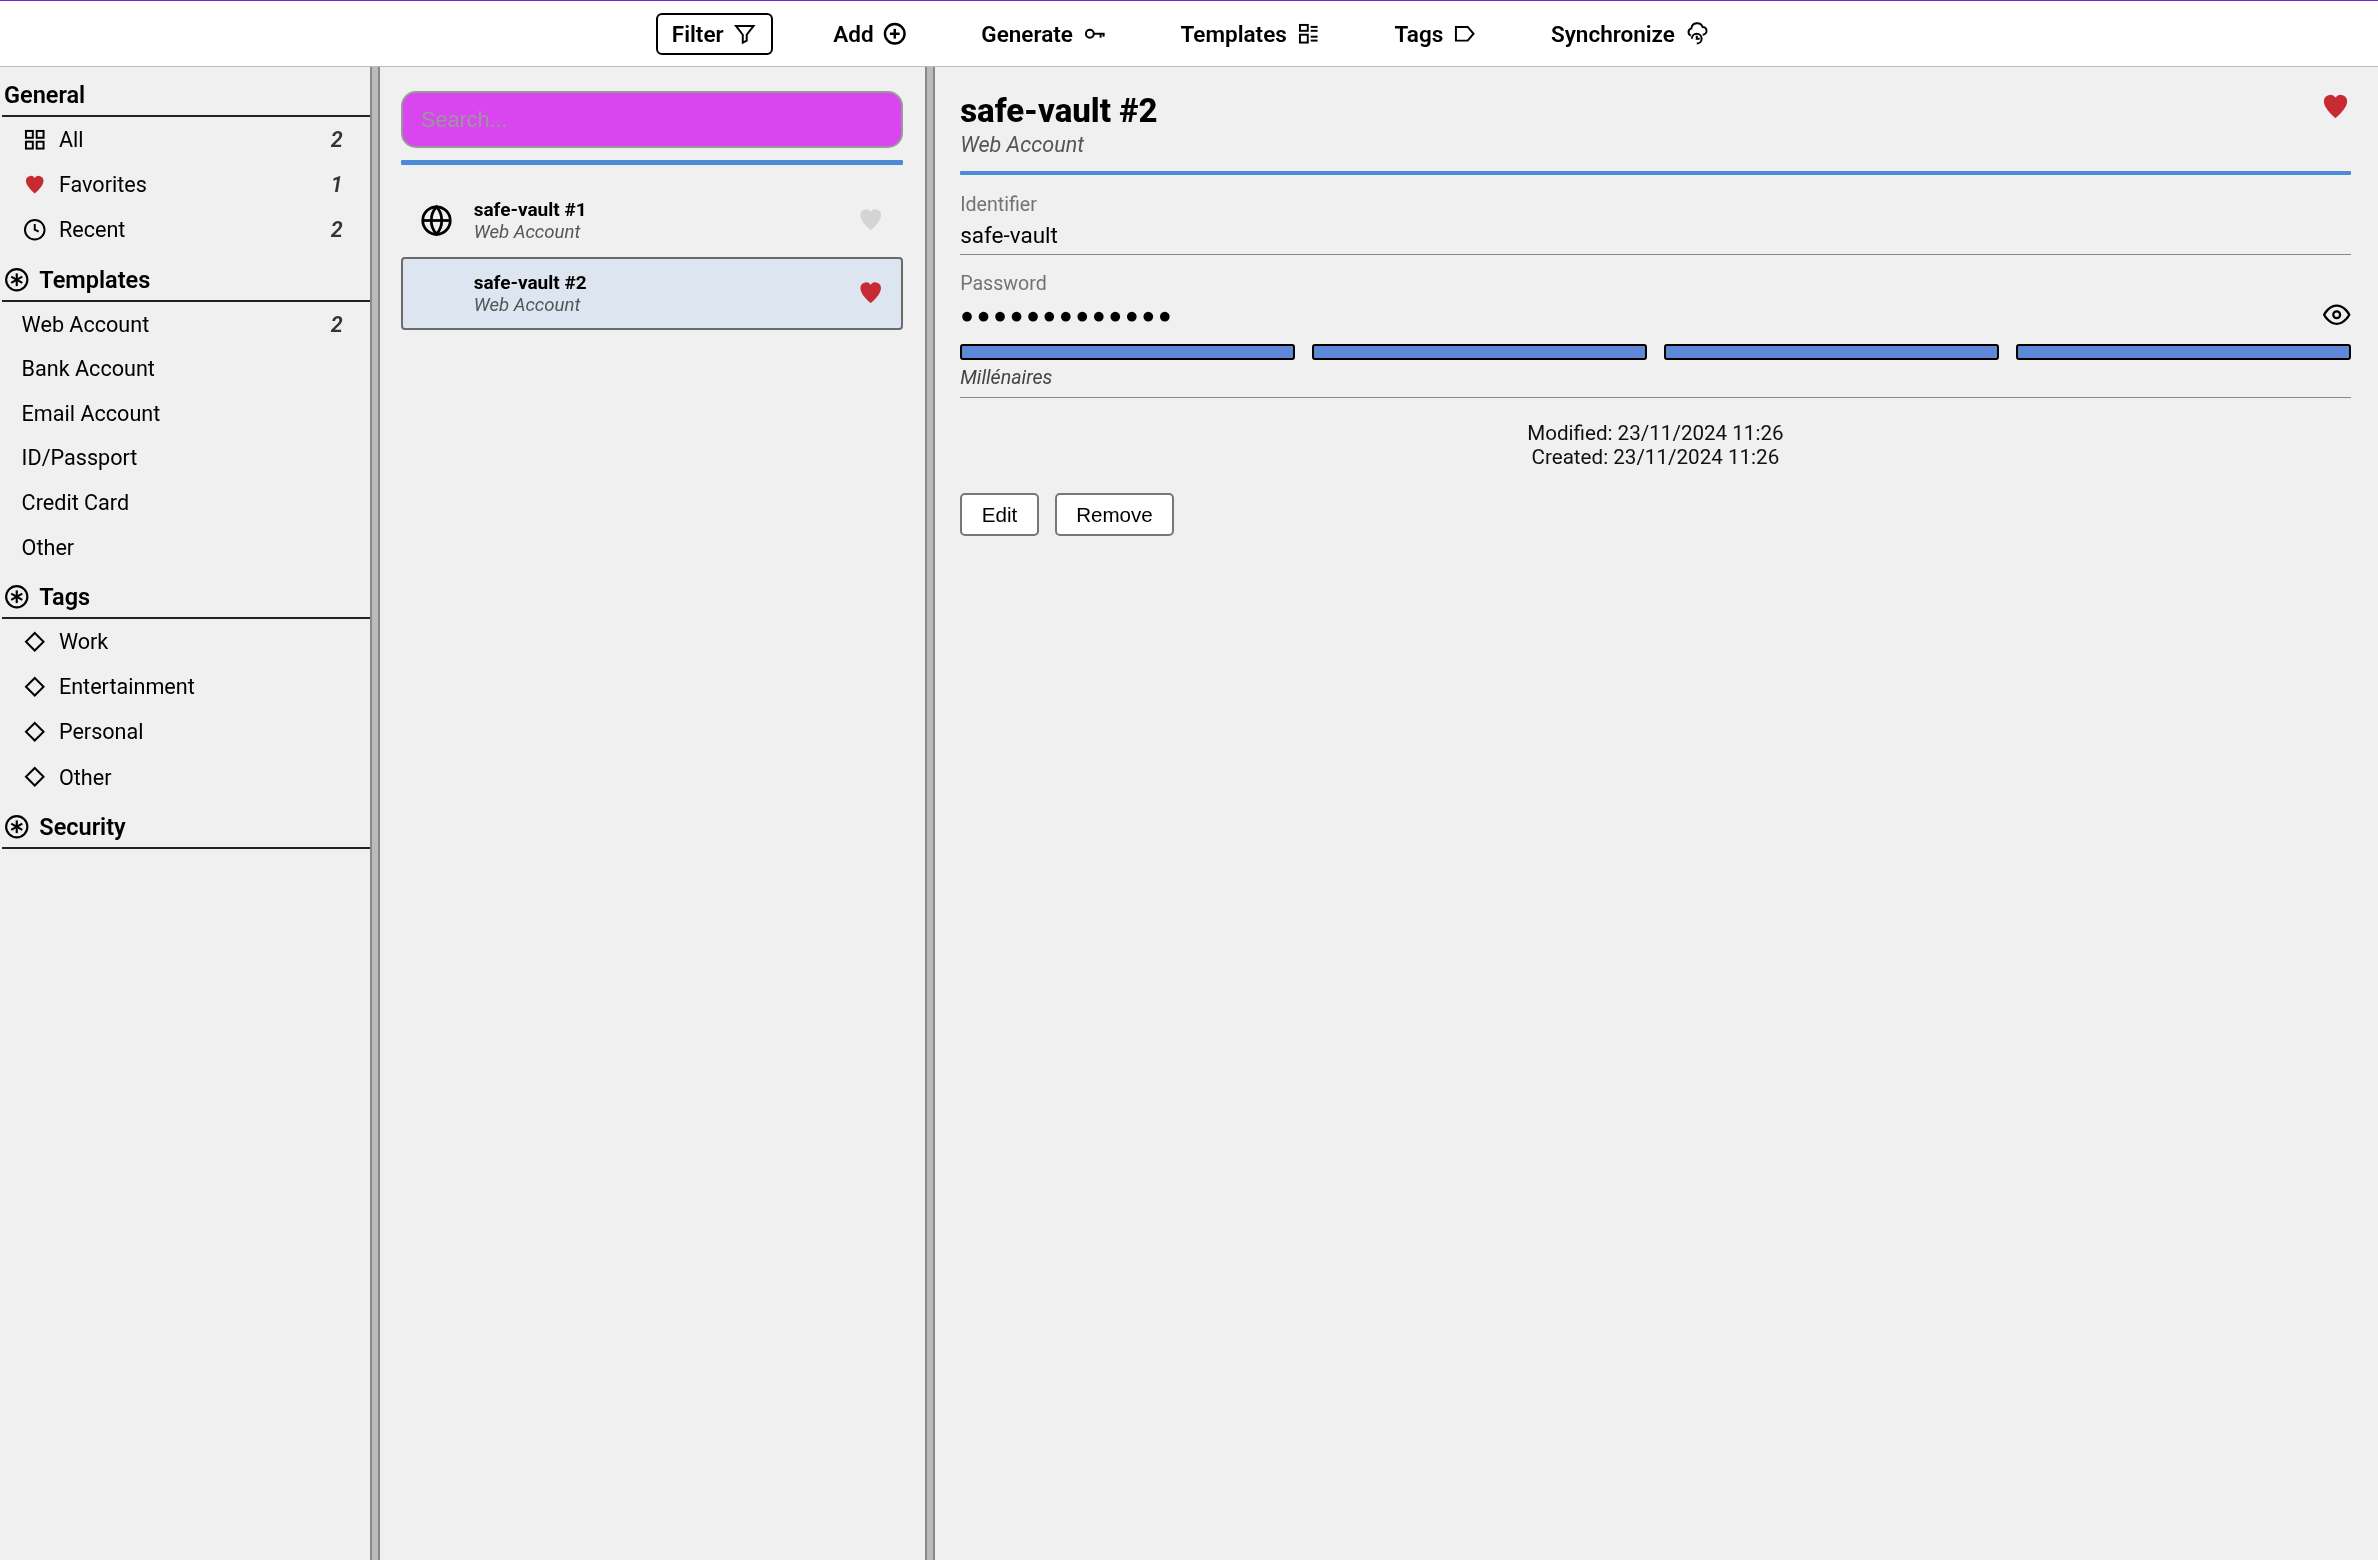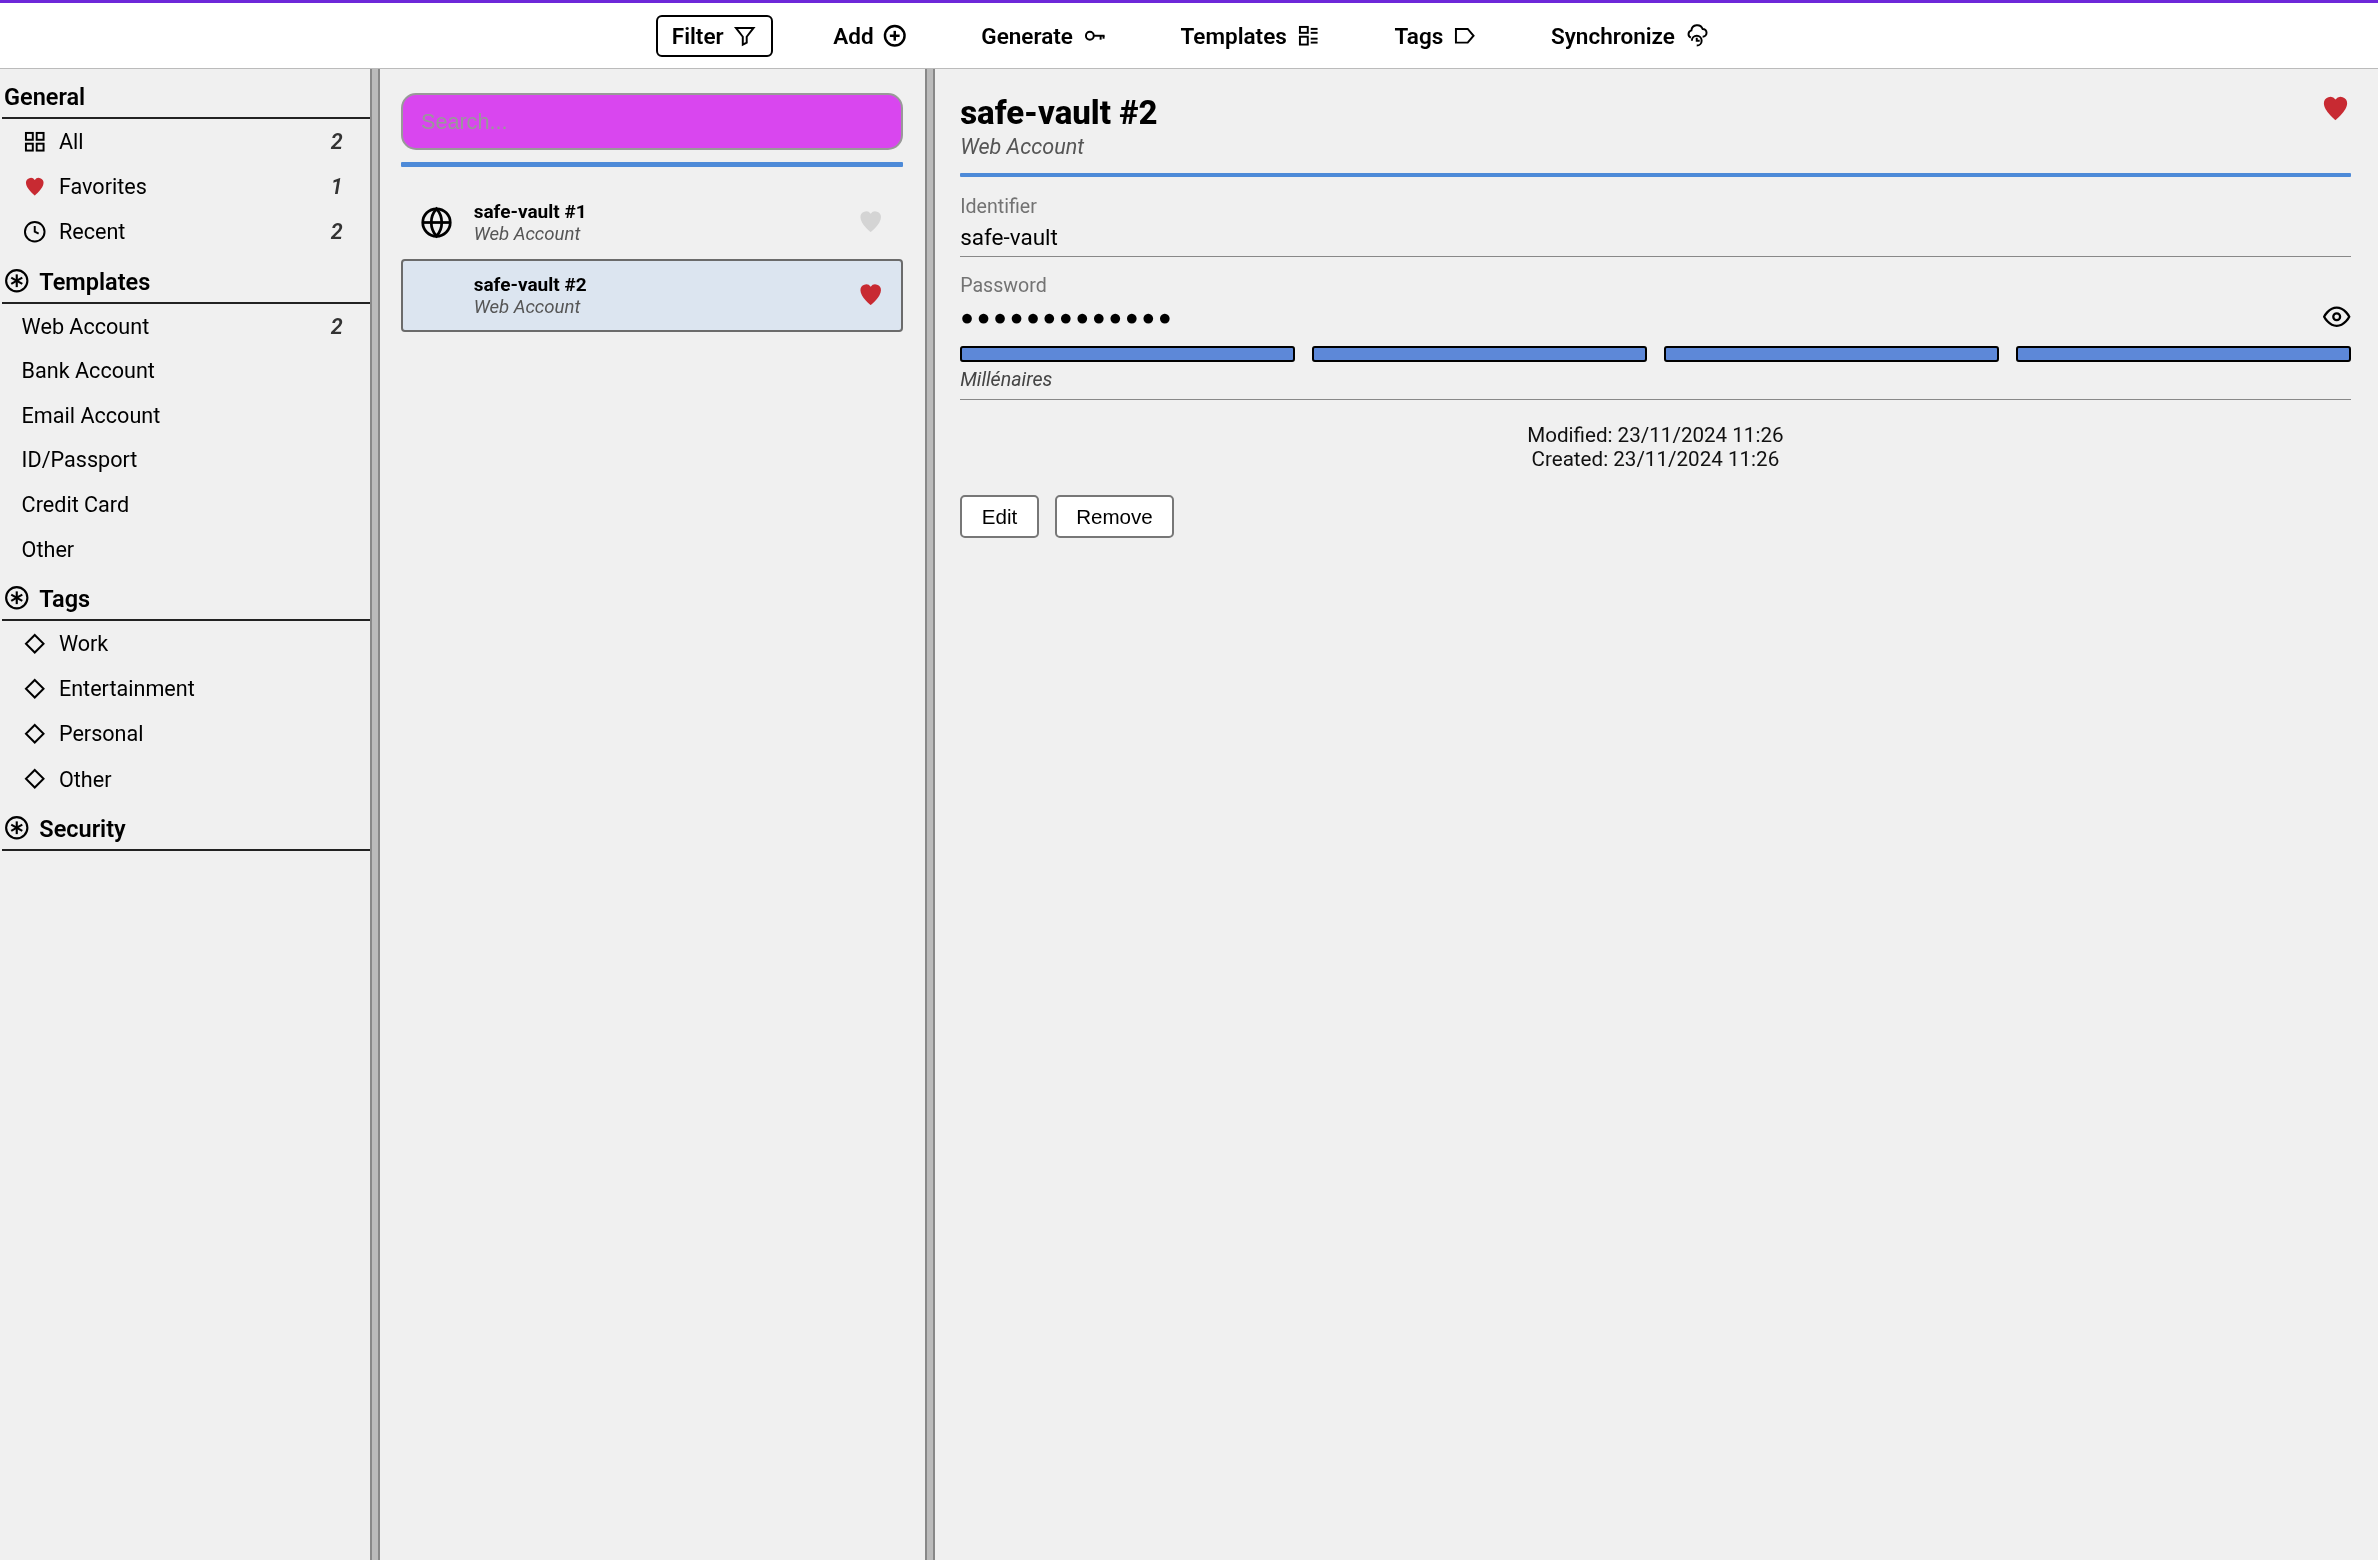--- a/index.html
+++ b/index.html
@@ -7,21 +7,21 @@
       font-family: -apple-system, BlinkMacSystemFont, "Segoe UI", Roboto, Helvetica, Arial, sans-serif;
       background: #f0f0f0;
       height: 100vh;
       display: flex;
       flex-direction: column;
       overflow: hidden;
     }
     
     .toolbar {
       background: #fff;
-      border-top: 3px solid #6d28d9;
+      border-top: 1px solid #6d28d9;
       border-bottom: 1px solid #bbb;
       padding: 11.8px 0;
       display: flex;
       align-items: center;
       justify-content: center;
       gap: 47px;
     }
     .toolbar-item {
       display: flex;
       align-items: center;
@@ -52,21 +52,21 @@
       background: #f0f0f0;
       overflow-y: scroll;
       position: relative;
     }
     .sidebar::-webkit-scrollbar { width: 13.7px; }
     .sidebar::-webkit-scrollbar-track { background: #f0f0f0; }
     .sidebar::-webkit-scrollbar-thumb { background: #999; border-radius: 2.9px; }
     
     .sidebar-section-header {
       display: flex;
-      align-items: flex-start;
+      align-items: center;
       gap: 9.8px;
       padding: 13.7px 5.9px 5.9px 2px;
       font-size: 23.5px;
       font-weight: 600;
       border-bottom: 2px solid #222;
       margin: 0 2px;
     }
     .sidebar-section-header svg {
       width: 25.5px;
       height: 25.5px;

